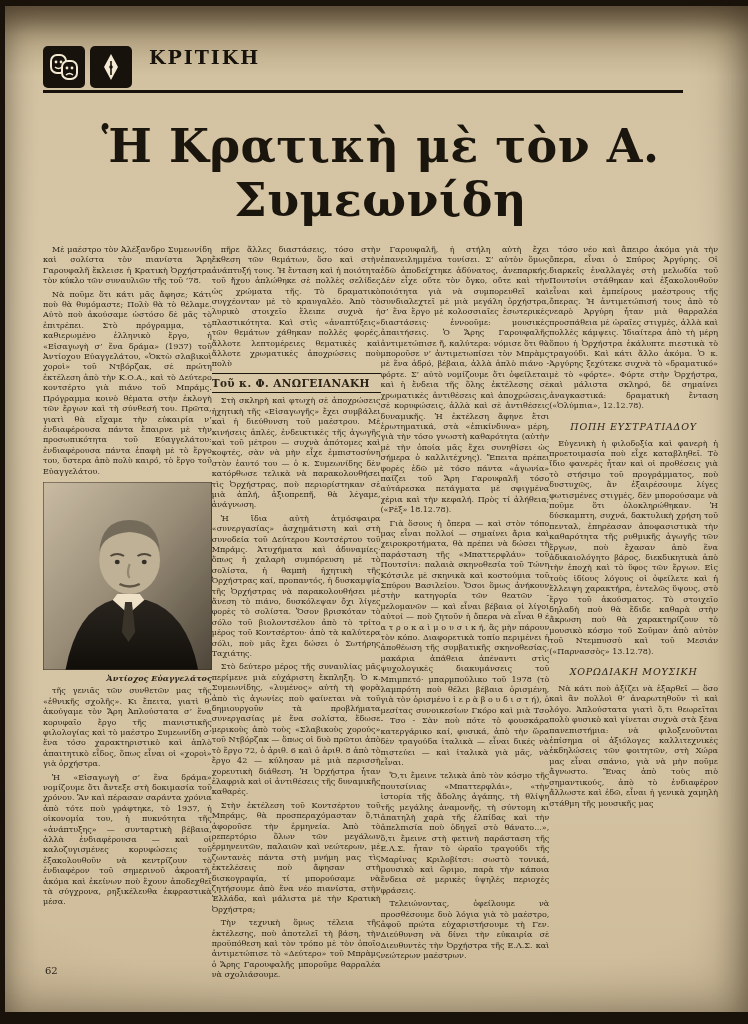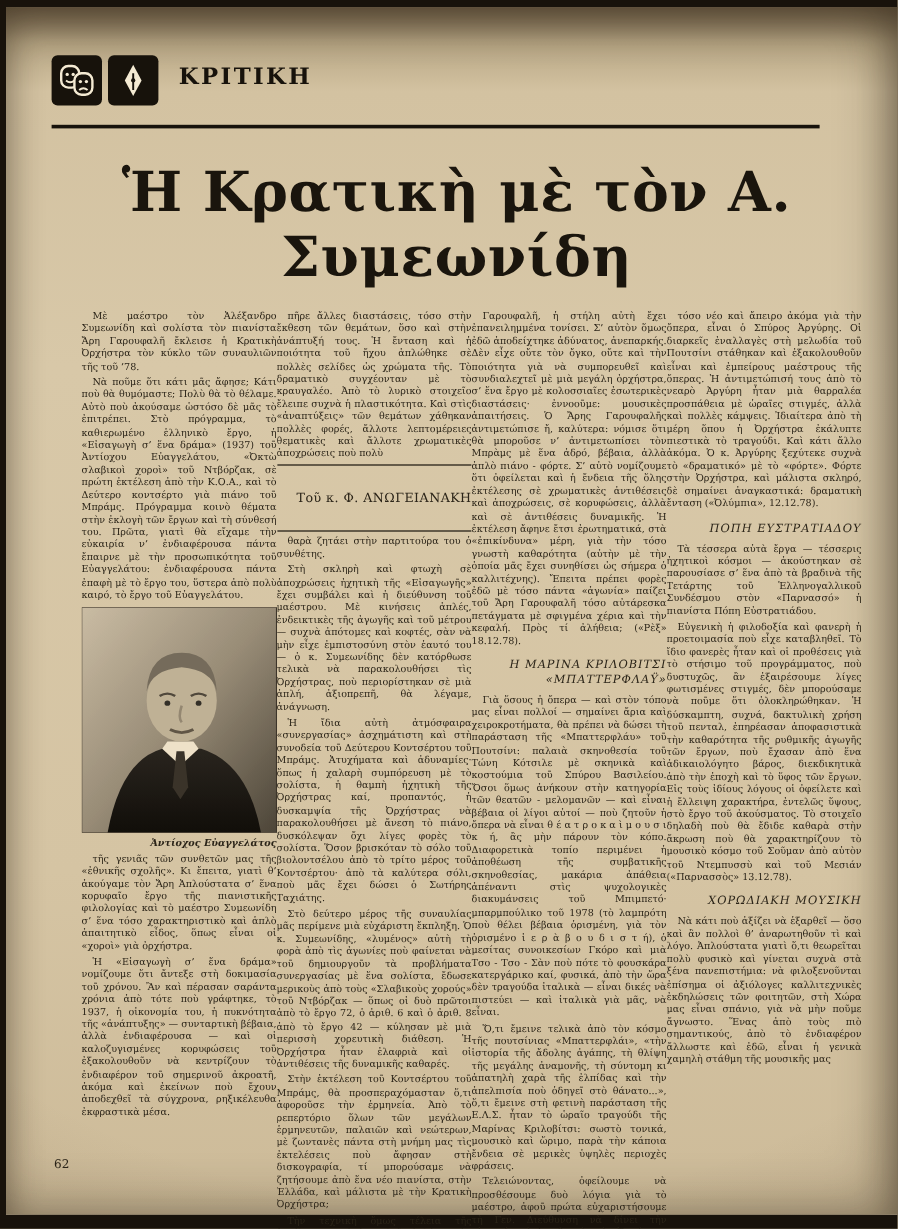--- a/index.html
+++ b/index.html
@@ -13,40 +13,40 @@
     background:
       radial-gradient(140% 90% at 50% 45%, rgba(0,0,0,0) 60%, rgba(60,40,20,.25) 100%),
       linear-gradient(180deg,#8f7d60 0,#b7a684 28px,#d3c2a1 70px,#d8c8a8 300px,#d5c4a3 720px,#cdbb99 1000px),
       #d5c4a3;
     box-shadow:inset 0 18px 30px rgba(30,20,8,.45), inset -14px -10px 40px rgba(30,20,8,.28);
     padding:40px 30px 26px 38px;
     box-sizing:border-box;
     color:#241e15;
   }
   
-  .hdr{display:flex;align-items:center;border-bottom:3px solid #17120b;padding-bottom:16px;width:640px;}
+  .hdr{display:flex;align-items:flex-start;border-bottom:3px solid #17120b;padding-bottom:2px;width:640px;}
   .iconbox{width:42px;height:42px;background:#17120b;border-radius:5px;margin-right:5px;display:flex;align-items:center;justify-content:center;}
   .hdr-label{font-weight:bold;font-size:19px;letter-spacing:2px;margin:0 0 6px 12px;color:#17120b;}
   
   .headline{
     font-size:46px;font-weight:bold;text-align:center;color:#1a150d;
     margin:26px 0 18px 0;letter-spacing:.5px;
   }
   
-  .content{display:grid;grid-template-columns:repeat(4,1fr);height:772px;margin-left:25px;}
+  .content{display:grid;grid-template-columns:repeat(4,1fr);height:772px;}
   .col{overflow:hidden;text-align:justify;font-size:8px;line-height:10.4px;color:#2b2418;}
   .col p{margin:0 0 3px 0;text-indent:9px;}
   .byline{
     border-top:1.5px solid #1a150d;border-bottom:1.5px solid #1a150d;
-    text-align:right;font-weight:normal;font-size:10.5px;letter-spacing:.4px;
-    padding:22px 0;margin:7px 0 8px 0;text-indent:0!important;
+    text-align:left;font-weight:bold;font-size:10.5px;letter-spacing:.4px;
+    padding:4px 0;margin:7px 0 8px 0;text-indent:0!important;
   }
   .subhead{
     font-style:italic;font-size:9.5px;letter-spacing:.8px;line-height:12px;
-    margin:9px 0 6px 0;text-indent:0!important;font-weight:500;text-align:right;
+    margin:9px 0 6px 0;text-indent:0!important;font-weight:500;text-align:center;
   }
   .photo{width:100%;height:188px;margin:5px 0 3px 0;display:block;filter:sepia(.25) contrast(1.05);}
   .caption{font-style:italic;font-size:8px;text-align:right;margin:0 0 7px 0;text-indent:0!important;font-weight:bold;}
   .pagenum{position:absolute;left:40px;bottom:36px;font-size:10px;color:#2b2418;}
 </style>
 </head>
 <body>
 
 <div class="paper">
 
@@ -107,45 +107,39 @@
         <rect width="150" height="188" fill="none" stroke="#3c352b" stroke-width="1"></rect>
       </svg>
       <p class="caption">Ἀντίοχος Εὐαγγελάτος</p>
       <p>τῆς γενιᾶς τῶν συνθετῶν μας τῆς «ἐθνικῆς σχολῆς». Κι ἔπειτα, γιατὶ θ’ ἀκούγαμε τὸν Ἄρη Ἀπλούστατα σ’ ἕνα κορυφαῖο ἔργο τῆς πιανιστικῆς φιλολογίας καὶ τὸ μαέστρο Συμεωνίδη σ’ ἕνα τόσο χαρακτηριστικὸ καὶ ἁπλὸ ἀπαιτητικὸ εἶδος, ὅπως εἶναι οἱ «χοροὶ» γιὰ ὀρχήστρα.</p>
       <p>Ἡ «Εἰσαγωγὴ σ’ ἕνα δράμα» νομίζουμε ὅτι ἄντεξε στὴ δοκιμασία τοῦ χρόνου. Ἂν καὶ πέρασαν σαράντα χρόνια ἀπὸ τότε ποὺ γράφτηκε, τὸ 1937, ἡ οἰκονομία του, ἡ πυκνότητα τῆς «ἀνάπτυξης» — συνταρτικὴ βέβαια, ἀλλὰ ἐνδιαφέρουσα — καὶ οἱ καλοζυγισμένες κορυφώσεις τοῦ ἐξακολουθοῦν νὰ κεντρίζουν τὸ ἐνδιαφέρον τοῦ σημερινοῦ ἀκροατῆ, ἀκόμα καὶ ἐκείνων ποὺ ἔχουν ἀποδεχθεῖ τὰ σύγχρονα, ρηξικέλευθα ἐκφραστικὰ μέσα.</p>
     </div>
 
     <div class="col">
       <p>πῆρε ἄλλες διαστάσεις, τόσο στὴν ἔκθεση τῶν θεμάτων, ὅσο καὶ στὴν ἀνάπτυξή τους. Ἡ ἔνταση καὶ ἡ ποιότητα τοῦ ἤχου ἁπλώθηκε σὲ πολλὲς σελίδες ὡς χρώματα τῆς. Τὸ δραματικὸ συγχέονταν μὲ τὸ κραυγαλέο. Ἀπὸ τὸ λυρικὸ στοιχεῖο ἔλειπε συχνὰ ἡ πλαστικότητα. Καὶ στὶς «ἀναπτύξεις» τῶν θεμάτων χάθηκαν πολλὲς φορές, ἄλλοτε λεπτομέρειες θεματικὲς καὶ ἄλλοτε χρωματικὲς ἀποχρώσεις ποὺ πολὺ</p>
       <p class="byline">Τοῦ κ. Φ. ΑΝΩΓΕΙΑΝΑΚΗ</p>
-      <p>θαρὰ ζητάει στὴν παρτιτούρα του ὁ συνθέτης.</p>
       <p>Στὴ σκληρὴ καὶ φτωχὴ σὲ ἀποχρώσεις ἠχητικὴ τῆς «Εἰσαγωγῆς» ἔχει συμβάλει καὶ ἡ διεύθυνση τοῦ μαέστρου. Μὲ κινήσεις ἁπλές, ἐνδεικτικὲς τῆς ἀγωγῆς καὶ τοῦ μέτρου — συχνὰ ἀπότομες καὶ κοφτές, σὰν νὰ μὴν εἶχε ἐμπιστοσύνη στὸν ἑαυτό του — ὁ κ. Συμεωνίδης δὲν κατόρθωσε τελικὰ νὰ παρακολουθήσει τὶς Ὀρχήστρας, ποὺ περιορίστηκαν σὲ μιὰ ἁπλή, ἀξιοπρεπῆ, θὰ λέγαμε, ἀνάγνωση.</p>
       <p>Ἡ ἴδια αὐτὴ ἀτμόσφαιρα «συνεργασίας» ἀσχημάτιστη καὶ στὴ συνοδεία τοῦ Δεύτερου Κοντσέρτου τοῦ Μπράμς. Ἀτυχήματα καὶ ἀδυναμίες· ὅπως ἡ χαλαρὴ συμπόρευση μὲ τὸ σολίστα, ἡ θαμπὴ ἠχητικὴ τῆς Ὀρχήστρας καί, προπαντός, ἡ δυσκαμψία τῆς Ὀρχήστρας νὰ παρακολουθήσει μὲ ἄνεση τὸ πιάνο, δυσκόλεψαν ὄχι λίγες φορὲς τὸ σολίστα. Ὅσον βρισκόταν τὸ σόλο τοῦ βιολοντσέλου ἀπὸ τὸ τρίτο μέρος τοῦ Κοντσέρτου· ἀπὸ τὰ καλύτερα σόλι, ποὺ μᾶς ἔχει δώσει ὁ Σωτήρης Ταχιάτης.</p>
       <p>Στὸ δεύτερο μέρος τῆς συναυλίας μᾶς περίμενε μιὰ εὐχάριστη ἔκπληξη. Ὁ κ. Συμεωνίδης, «λυμένος» αὐτὴ τὴ φορὰ ἀπὸ τὶς ἀγωνίες ποὺ φαίνεται νὰ τοῦ δημιουργοῦν τὰ προβλήματα συνεργασίας μὲ ἕνα σολίστα, ἔδωσε μερικοὺς ἀπὸ τοὺς «Σλαβικοὺς χορούς» τοῦ Ντβόρζακ — ὅπως οἱ δυὸ πρῶτοι ἀπὸ τὸ ἔργο 72, ὁ ἀριθ. 6 καὶ ὁ ἀριθ. 8 ἀπὸ τὸ ἔργο 42 — κύλησαν μὲ μιὰ περισσὴ χορευτικὴ διάθεση. Ἡ Ὀρχήστρα ἦταν ἐλαφριὰ καὶ οἱ ἀντιθέσεις τῆς δυναμικῆς καθαρές.</p>
       <p>Στὴν ἐκτέλεση τοῦ Κοντσέρτου τοῦ Μπράμς, θὰ προσπεραχόμασταν ὅ,τι ἀφοροῦσε τὴν ἑρμηνεία. Ἀπὸ τὸ ρεπερτόριο ὅλων τῶν μεγάλων ἑρμηνευτῶν, παλαιῶν καὶ νεώτερων, μὲ ζωντανὲς πάντα στὴ μνήμη μας τὶς ἐκτελέσεις ποὺ ἄφησαν στὴ δισκογραφία, τί μπορούσαμε νὰ ζητήσουμε ἀπὸ ἕνα νέο πιανίστα, στὴν Ἑλλάδα, καὶ μάλιστα μὲ τὴν Κρατικὴ Ὀρχήστρα;</p>
       <p>Τὴν τεχνικὴ ὅμως τέλεια τῆς ἐκτέλεσης, ποὺ ἀποτελεῖ τὴ βάση, τὴν προϋπόθεση καὶ τὸν τρόπο μὲ τὸν ὁποῖο ἀντιμετώπισε τὸ «Δεύτερο» τοῦ Μπρὰμς ὁ Ἄρης Γαρουφαλῆς μποροῦμε θαρραλέα νὰ σχολιάσουμε.</p>
 
     </div>
 
     <div class="col">
       <p>Γαρουφαλῆ, ἡ στήλη αὐτὴ ἔχει ἐπανειλημμένα τονίσει. Σ’ αὐτὸν ὅμως ἐδῶ ἀποδείχτηκε ἀδύνατος, ἀνεπαρκής. Δὲν εἶχε οὔτε τὸν ὄγκο, οὔτε καὶ τὴν ποιότητα γιὰ νὰ συμπορευθεῖ καὶ συνδιαλεχτεῖ μὲ μιὰ μεγάλη ὀρχήστρα, σ’ ἕνα ἔργο μὲ κολοσσιαῖες ἐσωτερικὲς διαστάσεις· ἐννοοῦμε: μουσικὲς ἀπαιτήσεις. Ὁ Ἄρης Γαρουφαλῆς ἀντιμετώπισε ἤ, καλύτερα: νόμισε ὅτι θὰ μποροῦσε ν’ ἀντιμετωπίσει τὸν Μπρὰμς μὲ ἕνα ἁδρό, βέβαια, ἀλλὰ ἁπλὸ πιάνο - φόρτε. Σ’ αὐτὸ νομίζουμε ὅτι ὀφείλεται καὶ ἡ ἔνδεια τῆς ὅλης ἐκτέλεσης σὲ χρωματικὲς ἀντιθέσεις καὶ ἀποχρώσεις, σὲ κορυφώσεις, ἀλλὰ καὶ σὲ ἀντιθέσεις δυναμικῆς. Ἡ ἐκτέλεση ἄφηνε ἔτσι ἐρωτηματικά, στὰ «ἐπικίνδυνα» μέρη, γιὰ τὴν τόσο γνωστὴ καθαρότητα (αὐτὴν μὲ τὴν ὁποία μᾶς ἔχει συνηθίσει ὡς σήμερα ὁ καλλιτέχνης). Ἔπειτα πρέπει φορὲς ἐδῶ μὲ τόσο πάντα «ἀγωνία» παίζει τοῦ Ἄρη Γαρουφαλῆ τόσο αὐτάρεσκα πετάγματα μὲ σφιγμένα χέρια καὶ τὴν κεφαλή. Πρὸς τί ἀλήθεια; («Ρὲξ» 18.12.78).</p>
-      <div class="subhead">
-        <span>Η ΜΑΡΙΝΑ ΚΡΙΛΟΒΙΤΣΙ</span><br>
-        <span>«ΜΠΑΤΤΕΡΦΛΑΫ»</span>
-      </div>
       <p>Γιὰ ὅσους ἡ ὄπερα — καὶ στὸν τόπο μας εἶναι πολλοί — σημαίνει ἄρια καὶ χειροκροτήματα, θὰ πρέπει νὰ δώσει τὴ παράσταση τῆς «Μπαττερφλάυ» τοῦ Πουτσίνι: παλαιὰ σκηνοθεσία τοῦ Τώνη Κότσιλε μὲ σκηνικὰ καὶ κοστούμια τοῦ Σπύρου Βασιλείου. Ὅσοι ὅμως ἀνήκουν στὴν κατηγορία τῶν θεατῶν - μελομανῶν — καὶ εἶναι βέβαια οἱ λίγοι αὐτοί — ποὺ ζητοῦν ἡ ὄπερα νὰ εἶναι θ έ α τ ρ ο  κ α ὶ  μ ο υ σ ι κ ή, ἂς μὴν πάρουν τὸν κόπο. Διαφορετικὰ τοπίο περιμένει ἡ ἀποθέωση τῆς συμβατικῆς σκηνοθεσίας, μακάρια ἀπάθεια ἀπέναντι στὶς ψυχολογικὲς διακυμάνσεις τοῦ Μπιμπετό· μπαρμπούλικο τοῦ 1978 (τὸ λαμπρότη ποὺ θέλει βέβαια ὁρισμένη, γιὰ τὸν ὁρισμένο ἱ ε ρ ὰ  β ο υ δ ι σ τ ή), ὁ μεσίτας συνοικεσίων Γκόρο καὶ μιὰ Τσο - Τσο - Σὰν ποὺ πότε τὸ φουσκάρα κατεργάρικο καί, φυσικά, ἀπὸ τὴν ὥρα δὲν τραγούδα ἰταλικὰ — εἶναι δικές νὰ πιστεύει — καὶ ἰταλικὰ γιὰ μᾶς, νὰ εἶναι.</p>
       <p>Ὅ,τι ἔμεινε τελικὰ ἀπὸ τὸν κόσμο τῆς πουτσίνιας «Μπαττερφλάι», «τὴν ἱστορία τῆς ἄδολης ἀγάπης, τὴ θλίψη τῆς μεγάλης ἀναμονῆς, τὴ σύντομη κι ἀπατηλὴ χαρὰ τῆς ἐλπίδας καὶ τὴν ἀπελπισία ποὺ ὁδηγεῖ στὸ θάνατο...», ὅ,τι ἔμεινε στὴ φετινὴ παράσταση τῆς Ε.Λ.Σ. ἦταν τὸ ὡραῖο τραγούδι τῆς Μαρίνας Κριλοβίτσι: σωστὸ τονικά, μουσικὸ καὶ ὥριμο, παρὰ τὴν κάποια ἔνδεια σὲ μερικὲς ὑψηλὲς περιοχὲς φράσεις.</p>
       <p>Τελειώνοντας, ὀφείλουμε νὰ προσθέσουμε δυὸ λόγια γιὰ τὸ μαέστρο, ἀφοῦ πρώτα εὐχαριστήσουμε τὴ Γεν. Διεύθυνση νὰ δίνει τὴν εὐκαιρία σὲ Διευθυντὲς τὴν Ὀρχήστρα τῆς Ε.Λ.Σ. καὶ νεώτερων μαέστρων.</p>
 
     </div>
 
     <div class="col">
       <p>τόσο νέο καὶ ἄπειρο ἀκόμα γιὰ τὴν ὄπερα, εἶναι ὁ Σπύρος Ἀργύρης. Οἱ διαρκεῖς ἐναλλαγὲς στὴ μελωδία τοῦ Πουτσίνι στάθηκαν καὶ ἐξακολουθοῦν εἶναι καὶ ἐμπείρους μαέστρους τῆς ὄπερας. Ἡ ἀντιμετώπισή τους ἀπὸ τὸ νεαρὸ Ἀργύρη ἦταν μιὰ θαρραλέα προσπάθεια μὲ ὡραῖες στιγμές, ἀλλὰ καὶ πολλὲς κάμψεις. Ἰδιαίτερα ἀπὸ τὴ μέρη ὅπου ἡ Ὀρχήστρα ἐκάλυπτε πιεστικὰ τὸ τραγούδι. Καὶ κάτι ἄλλο ἀκόμα. Ὁ κ. Ἀργύρης ξεχύτεκε συχνὰ τὸ «δραματικό» μὲ τὸ «φόρτε». Φόρτε στὴν Ὀρχήστρα, καὶ μάλιστα σκληρό, δὲ σημαίνει ἀναγκαστικά: δραματικὴ ἔνταση («Ὀλύμπια», 12.12.78).</p>
       <div class="subhead">ΠΟΠΗ ΕΥΣΤΡΑΤΙΑΔΟΥ</div>
-      <p>Τὰ τέσσερα αὐτὰ ἔργα — τέσσερις ἠχητικοὶ κόσμοι — ἀκούστηκαν σὲ παρουσίασε σ’ ἕνα ἀπὸ τὰ βραδινὰ τῆς Τετάρτης τοῦ Ἑλληνογαλλικοῦ Συνδέσμου στὸν «Παρνασσό» ἡ πιανίστα Πόπη Εὐστρατιάδου.</p>
       <p>Εὐγενικὴ ἡ φιλοδοξία καὶ φανερὴ ἡ προετοιμασία ποὺ εἶχε καταβληθεῖ. Τὸ ἴδιο φανερὲς ἦταν καὶ οἱ προθέσεις γιὰ τὸ στήσιμο τοῦ προγράμματος, ποὺ δυστυχῶς, ἂν ἐξαιρέσουμε λίγες φωτισμένες στιγμές, δὲν μπορούσαμε νὰ ποῦμε ὅτι ὁλοκληρώθηκαν. Ἡ δύσκαμπτη, συχνά, δακτυλικὴ χρήση τοῦ πενταλ, ἐπηρέασαν ἀποφασιστικὰ τὴν καθαρότητα τῆς ρυθμικῆς ἀγωγῆς τῶν ἔργων, ποὺ ἔχασαν ἀπὸ ἕνα ἀδικαιολόγητο βάρος, διεκδικητικὰ ἀπὸ τὴν ἐποχὴ καὶ τὸ ὕφος τῶν ἔργων. Εἰς τοὺς ἰδίους λόγους οἱ ὀφείλετε καὶ ἡ ἔλλειψη χαρακτήρα, ἐντελῶς ὕψους, στὸ ἔργο τοῦ ἀκούσματος. Τὸ στοιχεῖο δηλαδὴ ποὺ θὰ ἔδιδε καθαρὰ στὴν ἄκρωση ποὺ θὰ χαρακτηρίζουν τὸ μουσικὸ κόσμο τοῦ Σοῦμαν ἀπὸ αὐτὸν τοῦ Ντεμπυσσὺ καὶ τοῦ Μεσιάν («Παρνασσὸς» 13.12.78).</p>
       <div class="subhead">ΧΟΡΩΔΙΑΚΗ ΜΟΥΣΙΚΗ</div>
       <p>Νὰ κάτι ποὺ ἀξίζει νὰ ἑξαρθεῖ — ὅσο καὶ ἂν πολλοὶ θ’ ἀναρωτηθοῦν τὶ καὶ λόγο. Ἀπλούστατα γιατὶ ὅ,τι θεωρεῖται πολὺ φυσικὸ καὶ γίνεται συχνὰ στὰ ξένα πανεπιστήμια: νὰ φιλοξενοῦνται ἐπίσημα οἱ ἀξιόλογες καλλιτεχνικὲς ἐκδηλώσεις τῶν φοιτητῶν, στὴ Χώρα μας εἶναι σπάνιο, γιὰ νὰ μὴν ποῦμε ἄγνωστο. Ἕνας ἀπὸ τοὺς πιὸ σημαντικούς, ἀπὸ τὸ ἐνδιαφέρον ἄλλωστε καὶ ἐδῶ, εἶναι ἡ γενικὰ χαμηλὴ στάθμη τῆς μουσικῆς μας</p>
     </div>
 
   </div>
 
   <div class="pagenum">62</div>
 </div>
 

